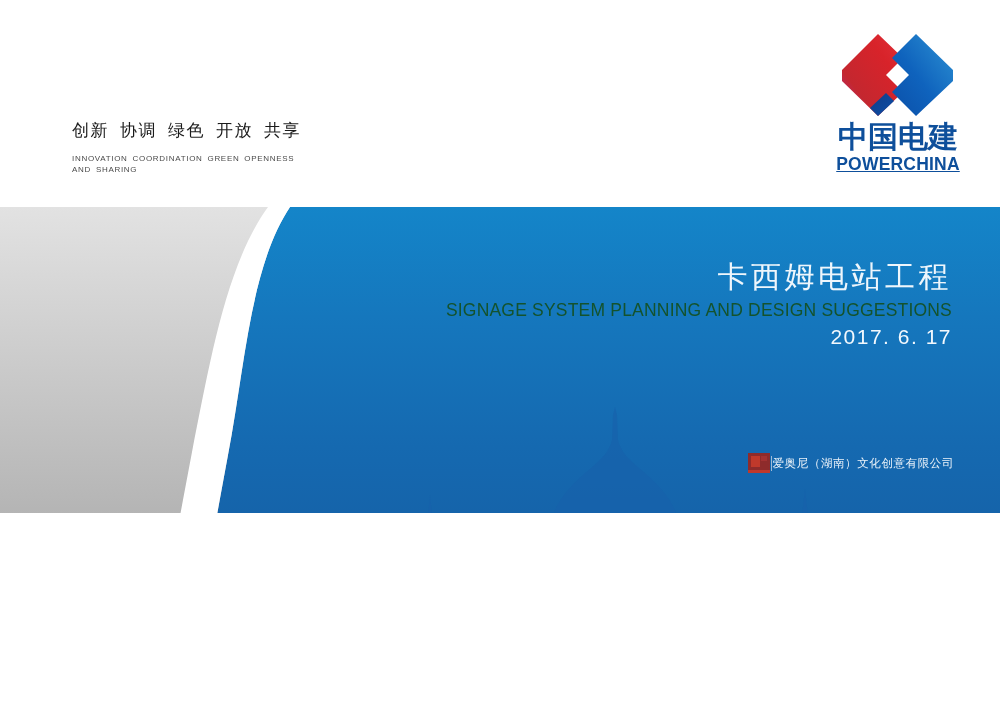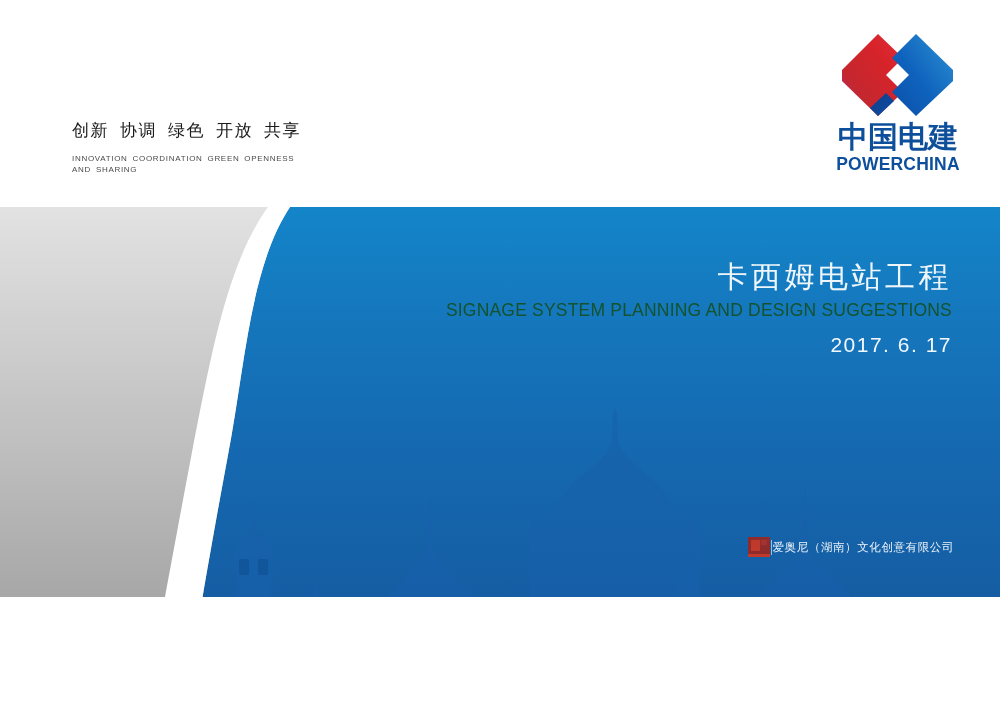--- a/index.html
+++ b/index.html
@@ -6,21 +6,21 @@
     margin: 0;
     padding: 0;
     background: #ffffff;
   }
   body {
     font-family: "Liberation Sans", "DejaVu Sans", sans-serif;
   }
   #slide {
     position: relative;
     width: 1000px;
-    height: 597px;
+    height: 513px;
     overflow: hidden;
     background: #ffffff;
   }
 
   
   #header {
     position: absolute;
     left: 0; top: 0;
     width: 1000px; height: 207px;
     background: #ffffff;
@@ -79,20 +79,21 @@
   #logo-en {
     position: absolute;
     left: 0; top: 124px;
     width: 148px;
     text-align: center;
     font-size: 17.5px;
     font-weight: bold;
     letter-spacing: 0.2px;
     color: #0e4f9b;
     line-height: 1;
+    text-decoration: underline;
   }
 
   
   #body-area {
     position: absolute;
     left: 0; top: 207px;
     width: 1000px; height: 500px;
     overflow: hidden;
   }
   #gray-panel {
@@ -152,21 +153,21 @@
   }
   #title-en {
     margin-top: 4px;
     font-size: 17.5px;
     letter-spacing: 0.2px;
     color: #14532d;
     white-space: nowrap;
     line-height: 1.2;
   }
   #title-date {
-    margin-top: 12px;
+    margin-top: 4px;
     font-size: 21px;
     letter-spacing: 1.5px;
     color: #f2f8fd;
     white-space: nowrap;
   }
 
   
   #credit {
     position: absolute;
     right: 46px;

